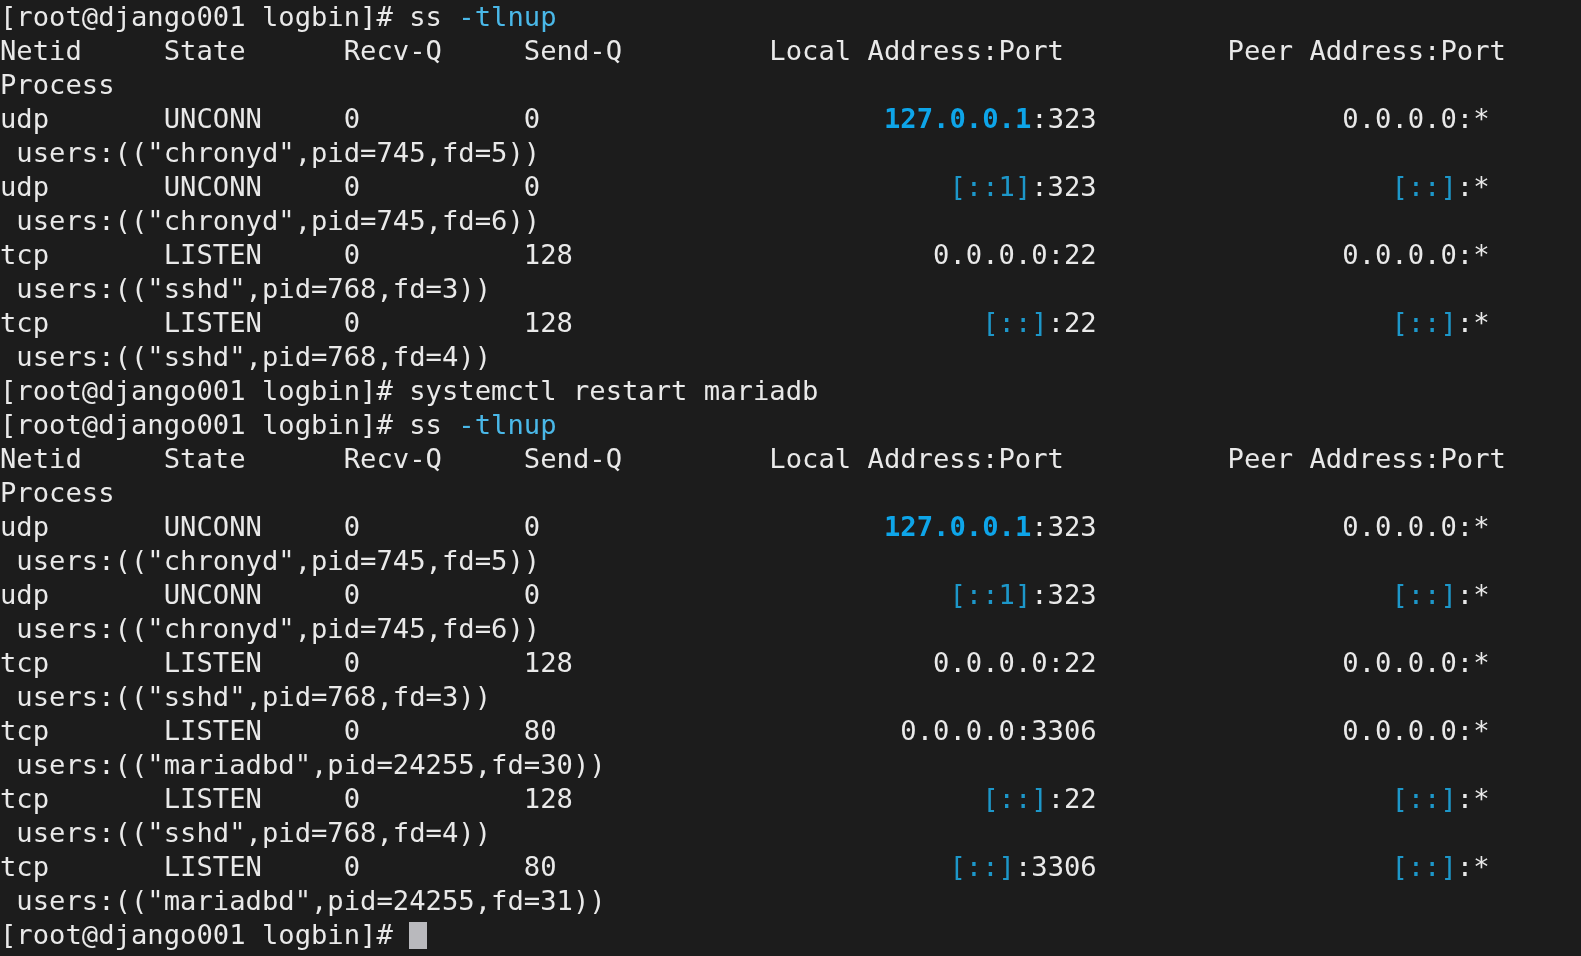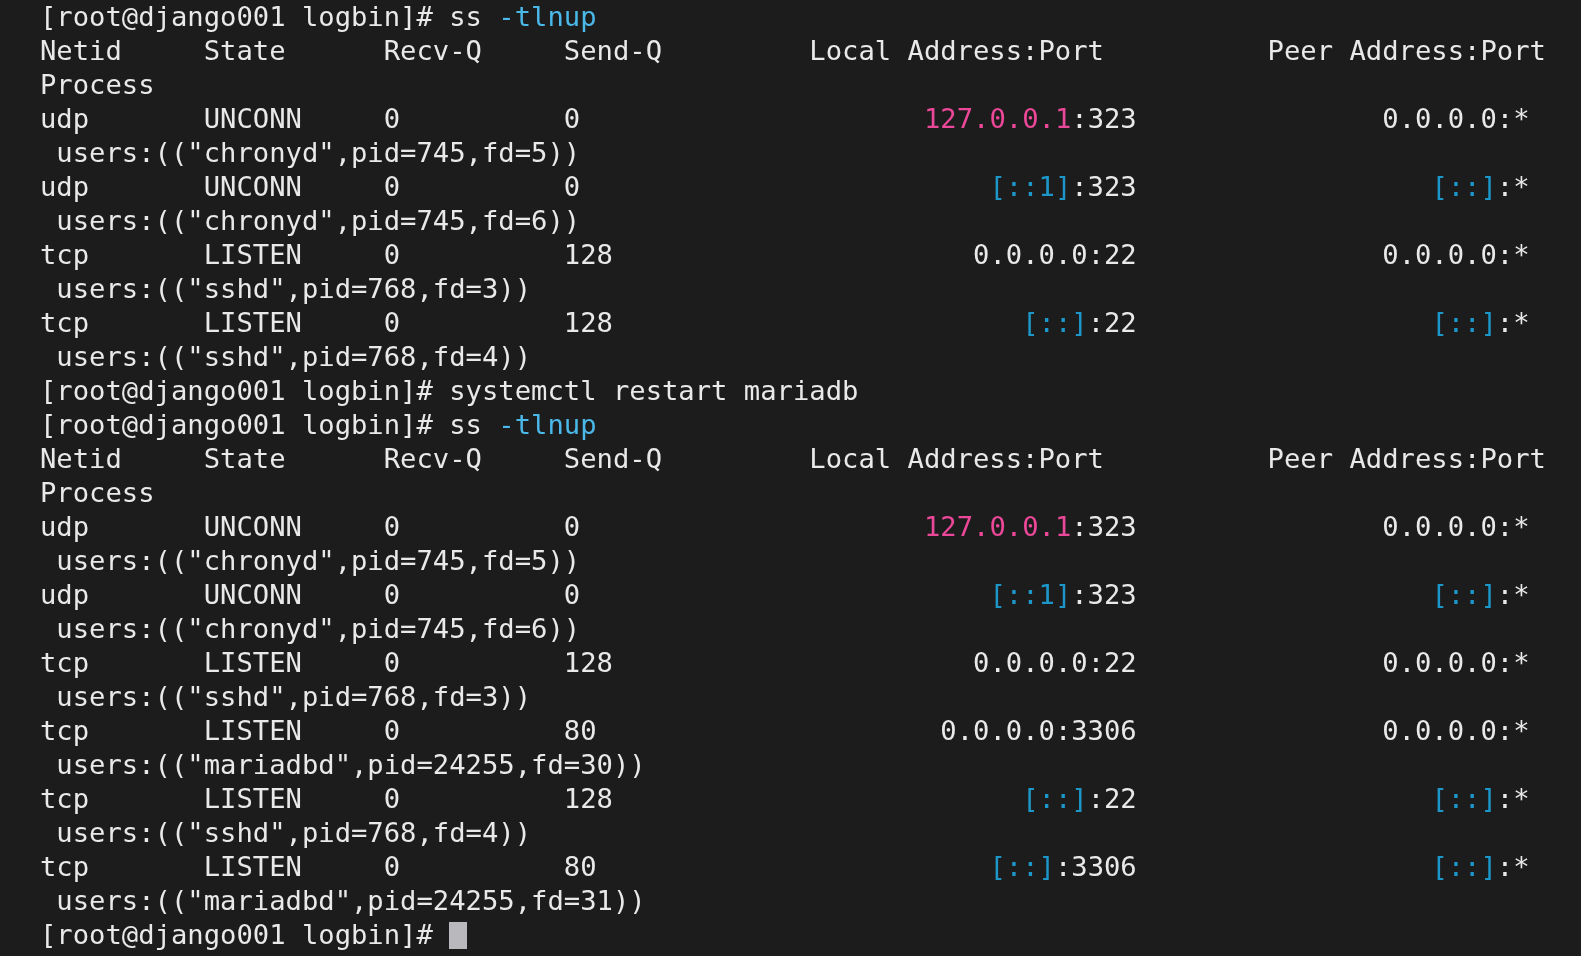--- a/index.html
+++ b/index.html
@@ -25,25 +25,24 @@
     letter-spacing: 0px;
     padding: 0;
     box-sizing: border-box;
     white-space: pre;
     position: relative;
   }
   .line {
     height: 34px;
     white-space: pre;
     display: block;
-    margin-left: 40px;
   }
   .fg-default { color: #e9e9e9; }
   .fg-flag    { color: #4ab8e8; }
-  .fg-magenta { color: #ec4899; }
+  .fg-magenta { color: #0ea5e9; font-weight: bold; }
   .fg-cyan    { color: #1d97c9; }
   .cursor {
     display: inline-block;
     width: 17.4px;
     height: 27px;
     background: #b9b9bd;
     vertical-align: -5px;
   }
 </style>
 </head>

